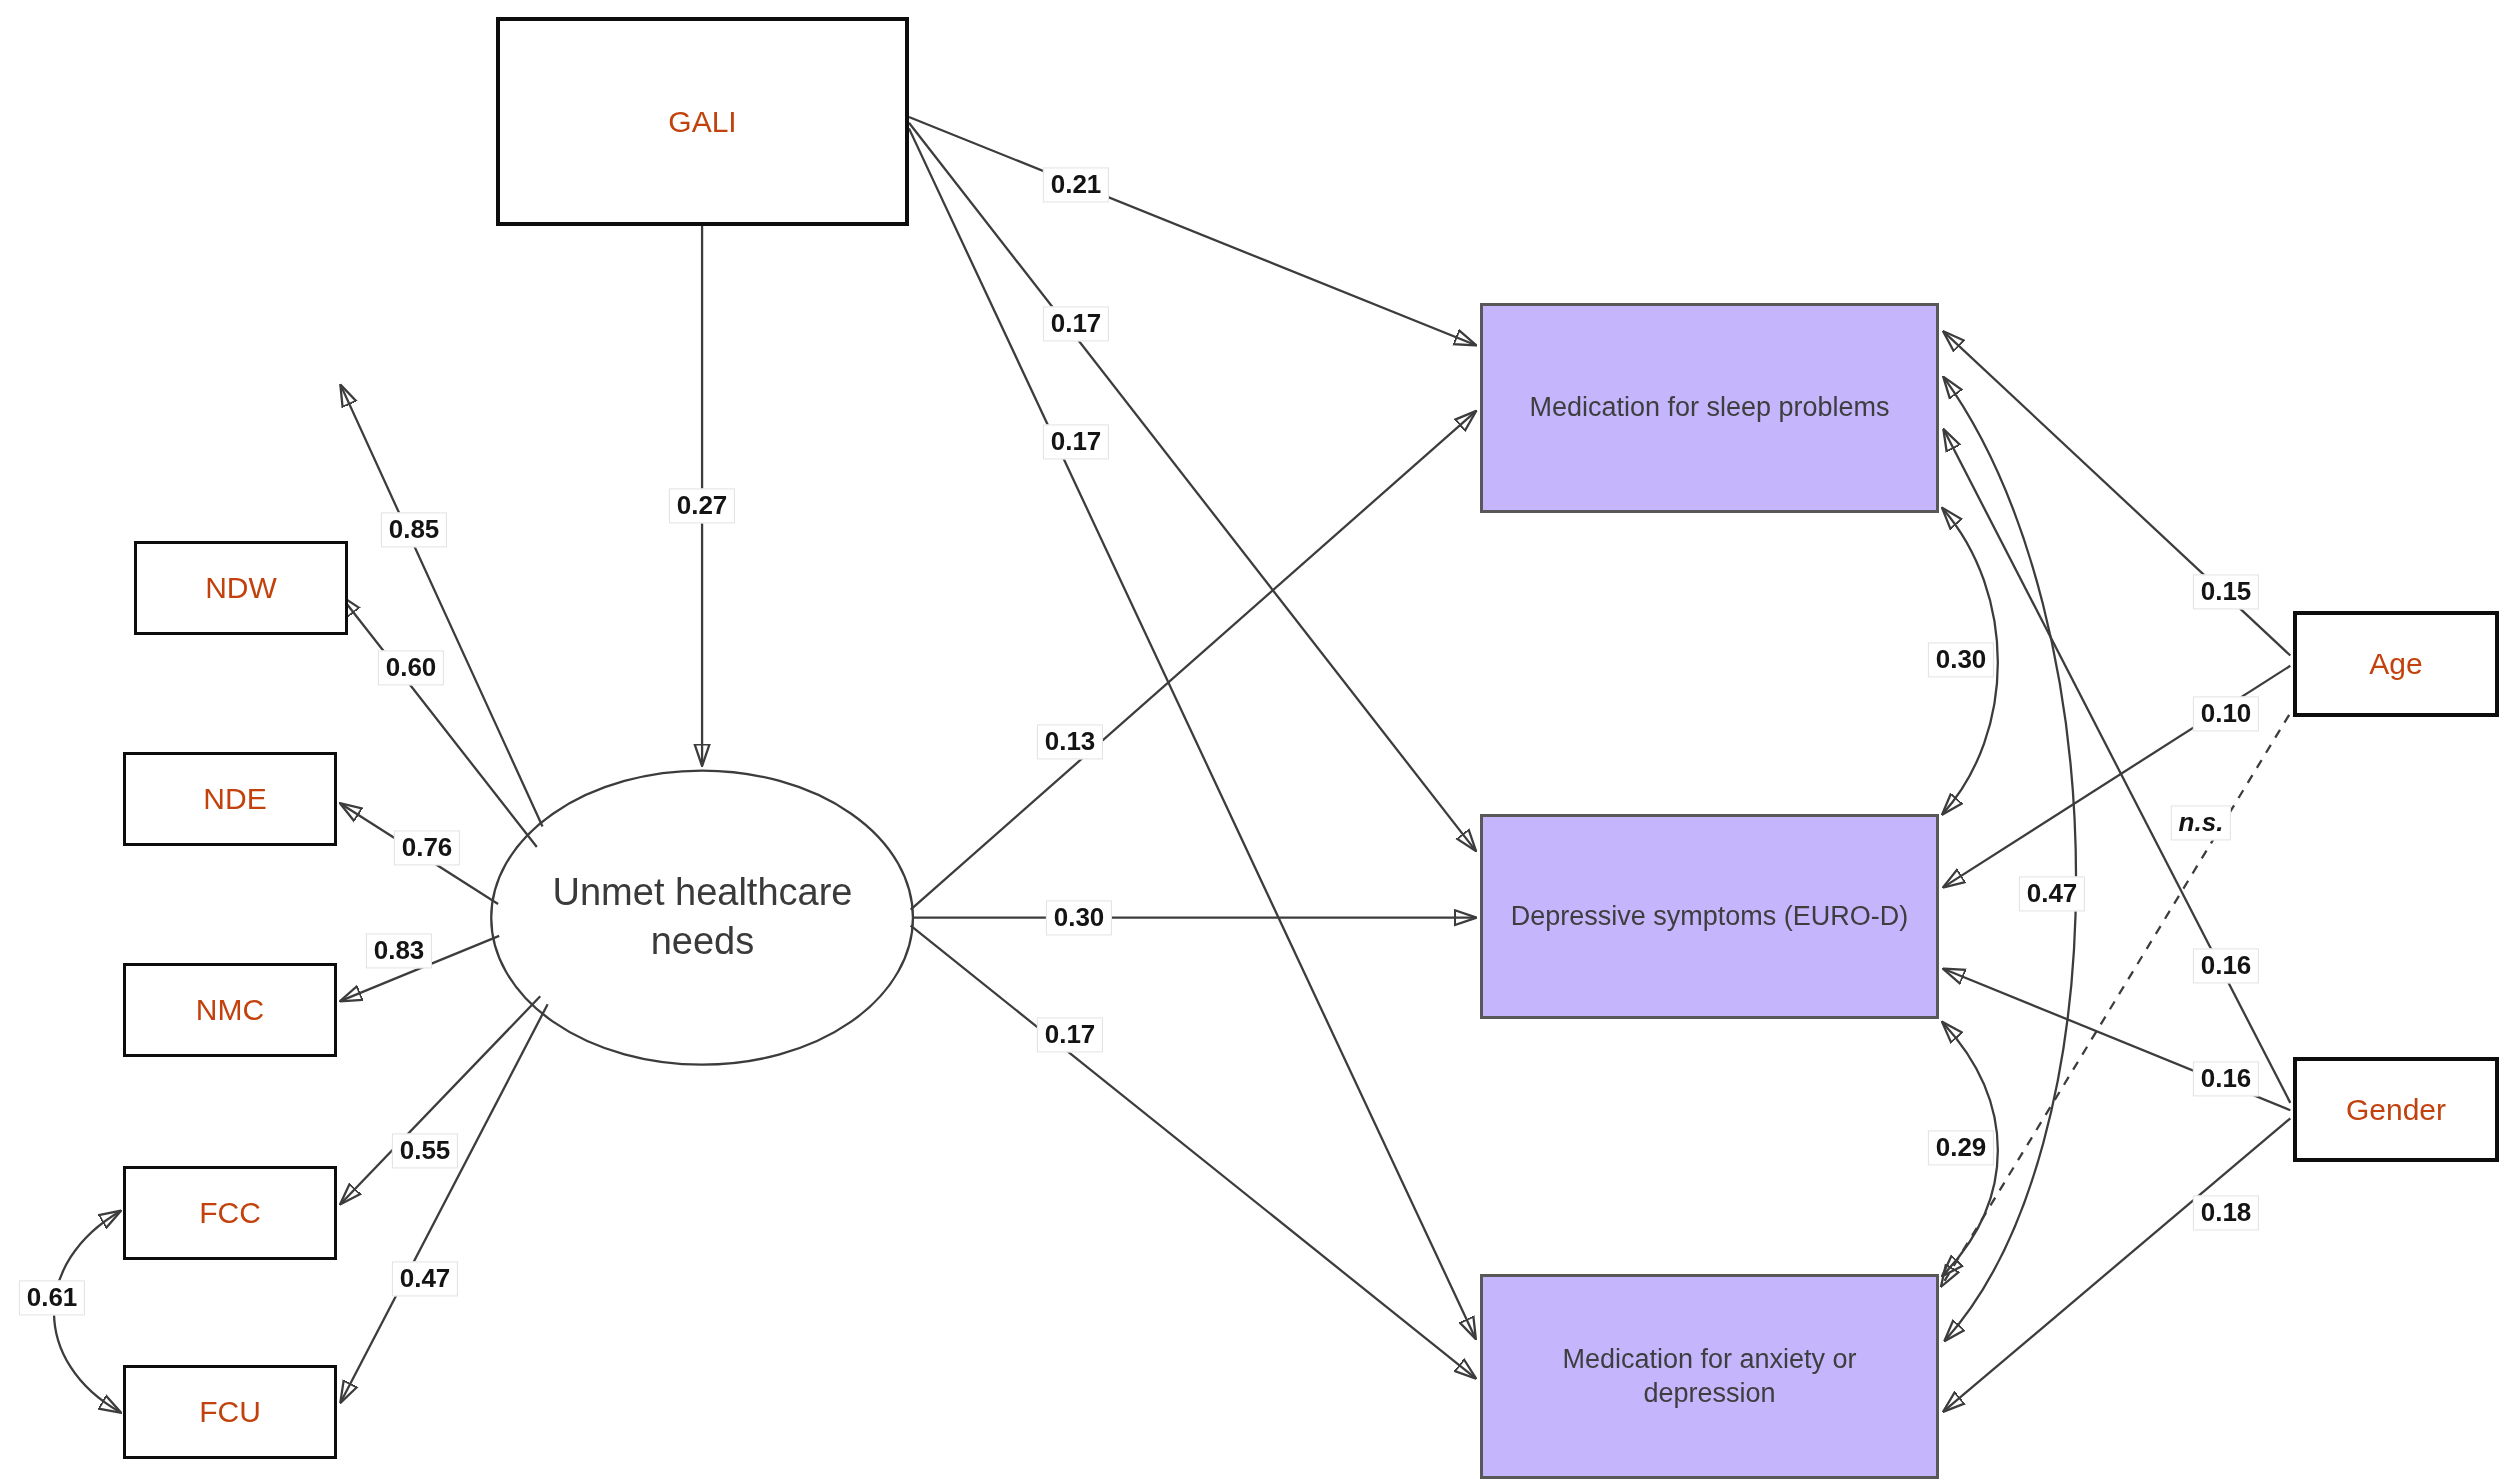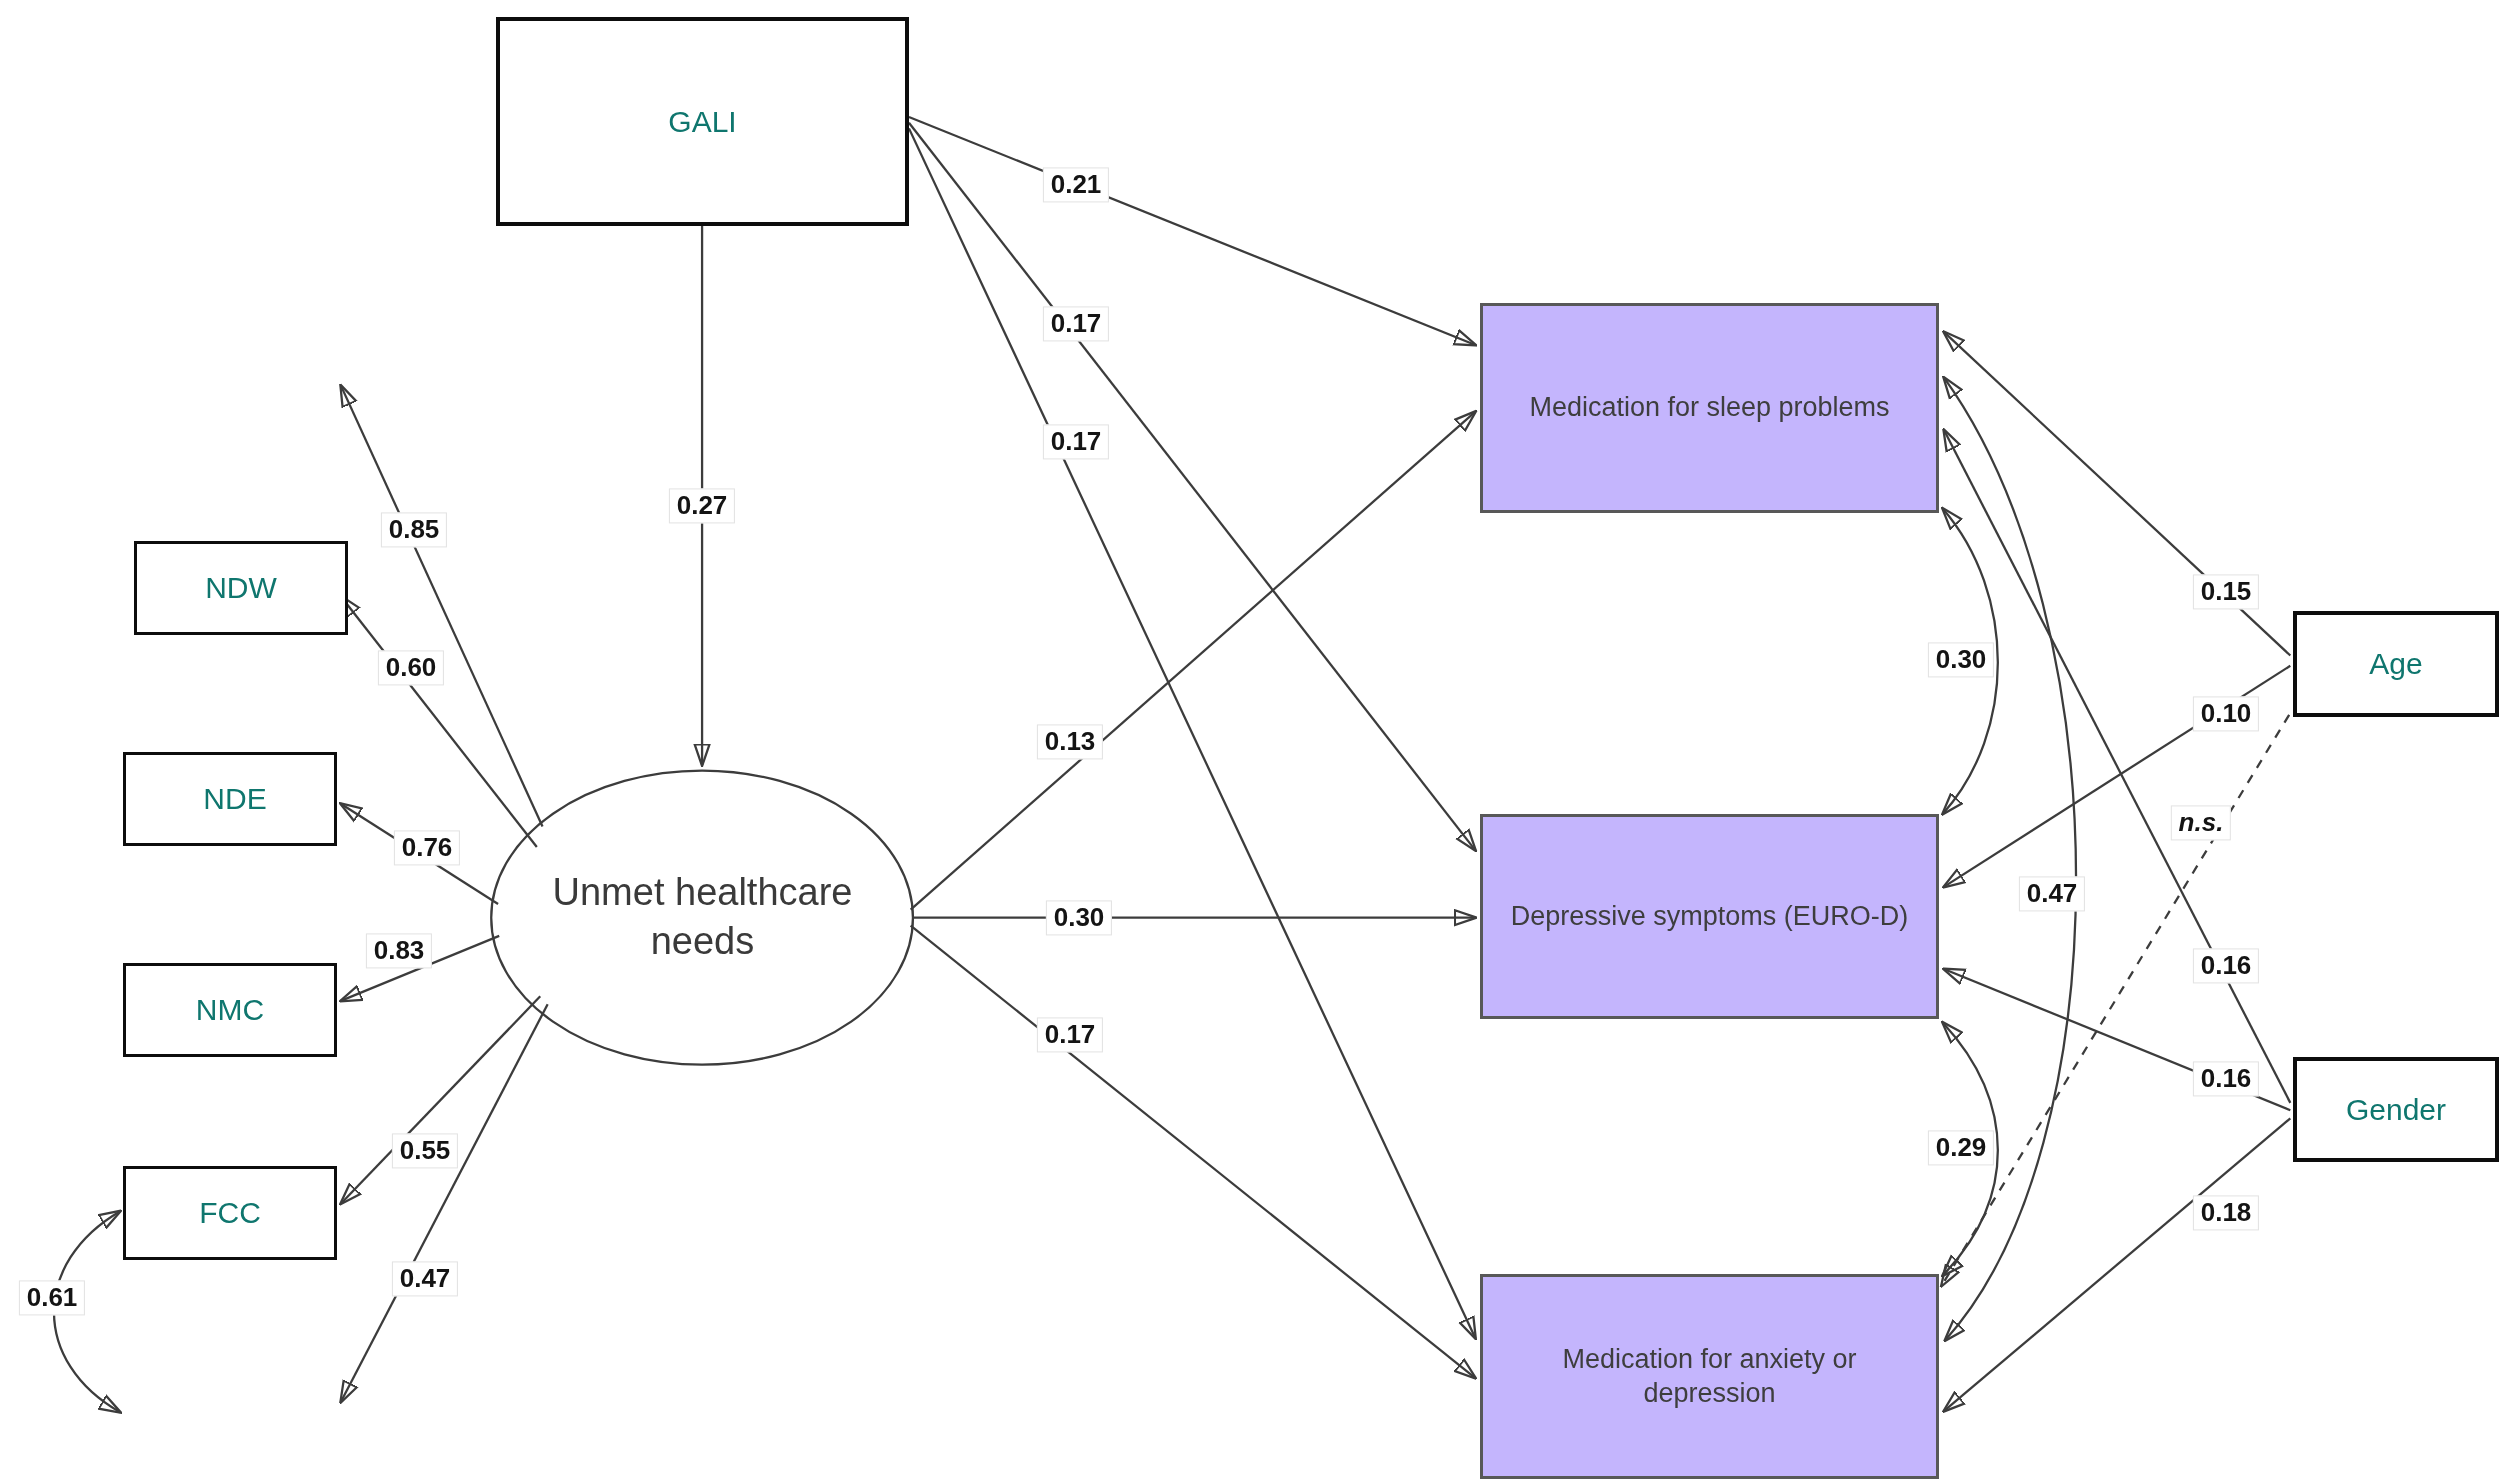--- a/index.html
+++ b/index.html
@@ -40,21 +40,21 @@
   .box {
     position: absolute;
     box-sizing: border-box;
     background: #ffffff;
     border: 3.4px solid #0d0d0d;
     display: flex;
     align-items: center;
     justify-content: center;
     text-align: center;
     font-size: 30px;
-    color: #0f766e;
+    color: #c2410c;
     z-index: 2;
     line-height: 1.25;
   }
   .box.gali { border-width: 4px; }
   .box.covariate { border-width: 4.6px; }
   .box.outcome {
     background: #c4b5fd;
     border: 3.4px solid #585858;
     font-size: 27px;
     color: #3e3e3e;
@@ -140,20 +140,23 @@
     <span>NDW</span>
   </div>
   <div class="box" style="left:123px; top:752px; width:214px; height:94px;padding-left:10px;">
     <span>NDE</span>
   </div>
   <div class="box" style="left:123px; top:963px; width:214px; height:94px;">
     <span>NMC</span>
   </div>
   <div class="box" style="left:123px; top:1166px; width:214px; height:94px;">
     <span>FCC</span>
+  </div>
+  <div class="box" style="left:123px; top:1365px; width:214px; height:94px;">
+    <span>FCU</span>
   </div>
 
   <div class="ellipse-label" style="left:520px; top:843px; width:365px; height:148px;">Unmet healthcare needs</div>
 
   <div class="box outcome" style="left:1480px; top:303px; width:459px; height:210px;">
     <span>Medication for sleep problems</span>
   </div>
   <div class="box outcome" style="left:1480px; top:814px; width:459px; height:205px;">
     <span>Depressive symptoms (EURO-D)</span>
   </div>

